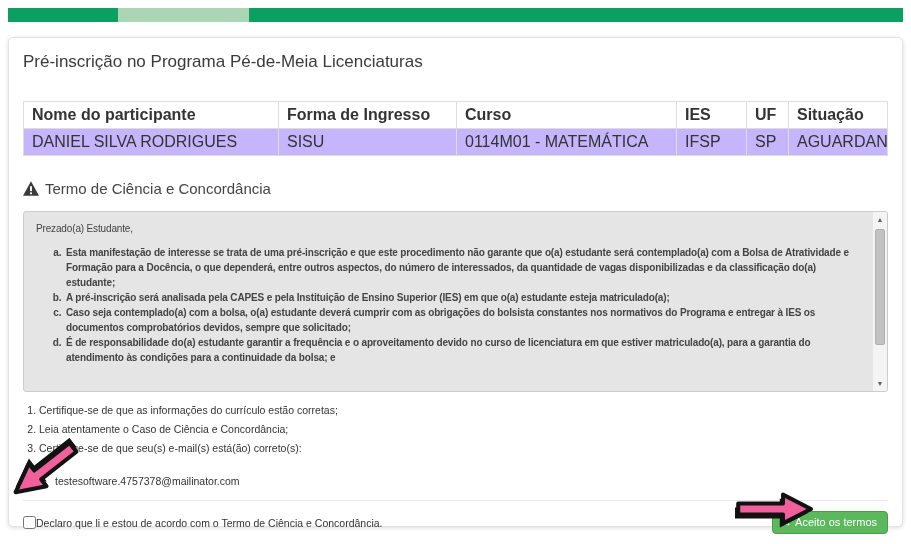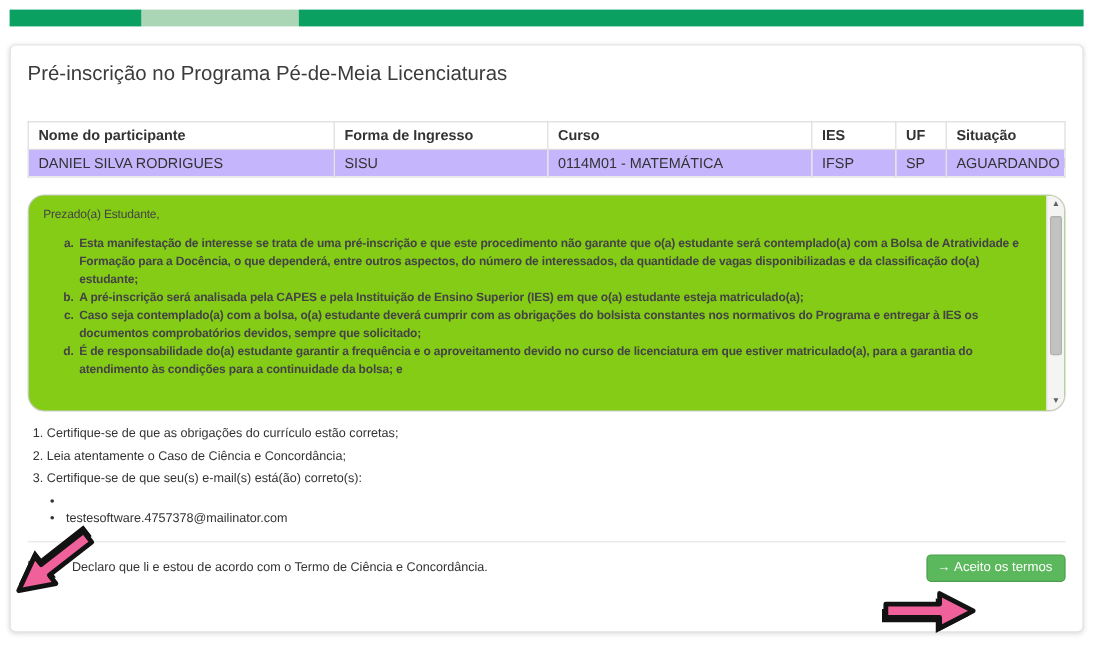--- a/index.html
+++ b/index.html
@@ -40,21 +40,21 @@
     color: #3b3b3b;
     line-height: 22px;
   }
 
   
   table.participant {
     width: 100%;
     margin-top: 28px;
     border-collapse: collapse;
     table-layout: fixed;
-    font-size: 12px;
+    font-size: 16px;
   }
   table.participant th, table.participant td {
     border: 1px solid #ddd;
     padding: 4px 8px;
     text-align: left;
     white-space: nowrap;
     overflow: hidden;
     color: #333;
   }
   table.participant th { font-weight: bold; background: #fff; }
@@ -71,24 +71,24 @@
     gap: 6px;
     line-height: 17px;
   }
   .warn-icon svg { display: block; }
 
   
   .terms-box {
     margin-top: 14px;
     height: 181px;
     border: 1px solid #ccc;
-    border-radius: 14px;
+    border-radius: 3px;
     position: relative;
     overflow: hidden;
-    background: #84cc16;
+    background: #e5e5e5;
   }
   .terms-content {
     position: absolute;
     inset: 0 15px 0 0;
     padding: 9px 14px 9px 12px;
     font-size: 10px;
     letter-spacing: -0.15px;
     line-height: 1.5;
     color: #444;
     overflow: hidden;
@@ -156,21 +156,22 @@
 
   
   .footer-row {
     margin-top: 10px;
     display: flex;
     justify-content: space-between;
     align-items: center;
   }
   label.agree {
     display: flex;
-    gap: 24px;
+    align-items: center;
+    gap: 0;
     font-size: 10.5px;
     color: #333;
     cursor: pointer;
   }
   label.agree input { width: 13px; height: 13px; margin: 0; }
   button.accept {
     background: var(--button-green, #5cb85c);
     border: 1px solid #4a9d4a;
     border-radius: 4px;
     color: #fff;
@@ -232,20 +233,30 @@
         <td>DANIEL SILVA RODRIGUES</td>
         <td>SISU</td>
         <td>0114M01 - MATEMÁTICA</td>
         <td>IFSP</td>
         <td>SP</td>
         <td>AGUARDANDO PRÉ-INSCRIÇÃO</td>
       </tr>
     </tbody>
   </table>
 
+  <h2 class="terms-heading">
+    <span class="warn-icon">
+      <svg width="16" height="15" viewBox="0 0 24 22">
+        <path d="M12 0 L24 22 H0 Z" fill="#3a3a3a"></path>
+        <rect x="10.6" y="7.5" width="2.8" height="7.5" fill="#fff"></rect>
+        <rect x="10.6" y="16.8" width="2.8" height="2.8" fill="#fff"></rect>
+      </svg>
+    </span>
+    <span>Termo de Ciência e Concordância</span>
+  </h2>
 
   <div class="terms-box">
     <div class="terms-content">
       <p>Prezado(a) Estudante,</p>
       <ol>
         <li>Esta manifestação de interesse se trata de uma pré-inscrição e que este procedimento não garante que o(a) estudante será contemplado(a) com a Bolsa de Atratividade e Formação para a Docência, o que dependerá, entre outros aspectos, do número de interessados, da quantidade de vagas disponibilizadas e da classificação do(a) estudante;</li>
         <li>A pré-inscrição será analisada pela CAPES e pela Instituição de Ensino Superior (IES) em que o(a) estudante esteja matriculado(a);</li>
         <li>Caso seja contemplado(a) com a bolsa, o(a) estudante deverá cumprir com as obrigações do bolsista constantes nos normativos do Programa e entregar à IES os documentos comprobatórios devidos, sempre que solicitado;</li>
         <li>É de responsabilidade do(a) estudante garantir a frequência e o aproveitamento devido no curso de licenciatura em que estiver matriculado(a), para a garantia do atendimento às condições para a continuidade da bolsa; e</li>
 
@@ -253,21 +264,21 @@
 
     </div>
     <div class="scrollbar">
       <div class="scroll-arrow up">▲</div>
       <div class="scroll-thumb"></div>
       <div class="scroll-arrow down">▼</div>
     </div>
   </div>
 
   <ol class="instructions">
-    <li>Certifique-se de que as obrigações do currículo estão corretas;</li>
+    <li>Certifique-se de que as informações do currículo estão corretas;</li>
     <li>Leia atentamente o Caso de Ciência e Concordância;</li>
     <li>Certifique-se de que seu(s) e-mail(s) está(ão) correto(s):</li>
   </ol>
 
   <ul class="emails">
     <li></li>
     <li>testesoftware.4757378@mailinator.com</li>
   </ul>
 
   <hr class="divider">

